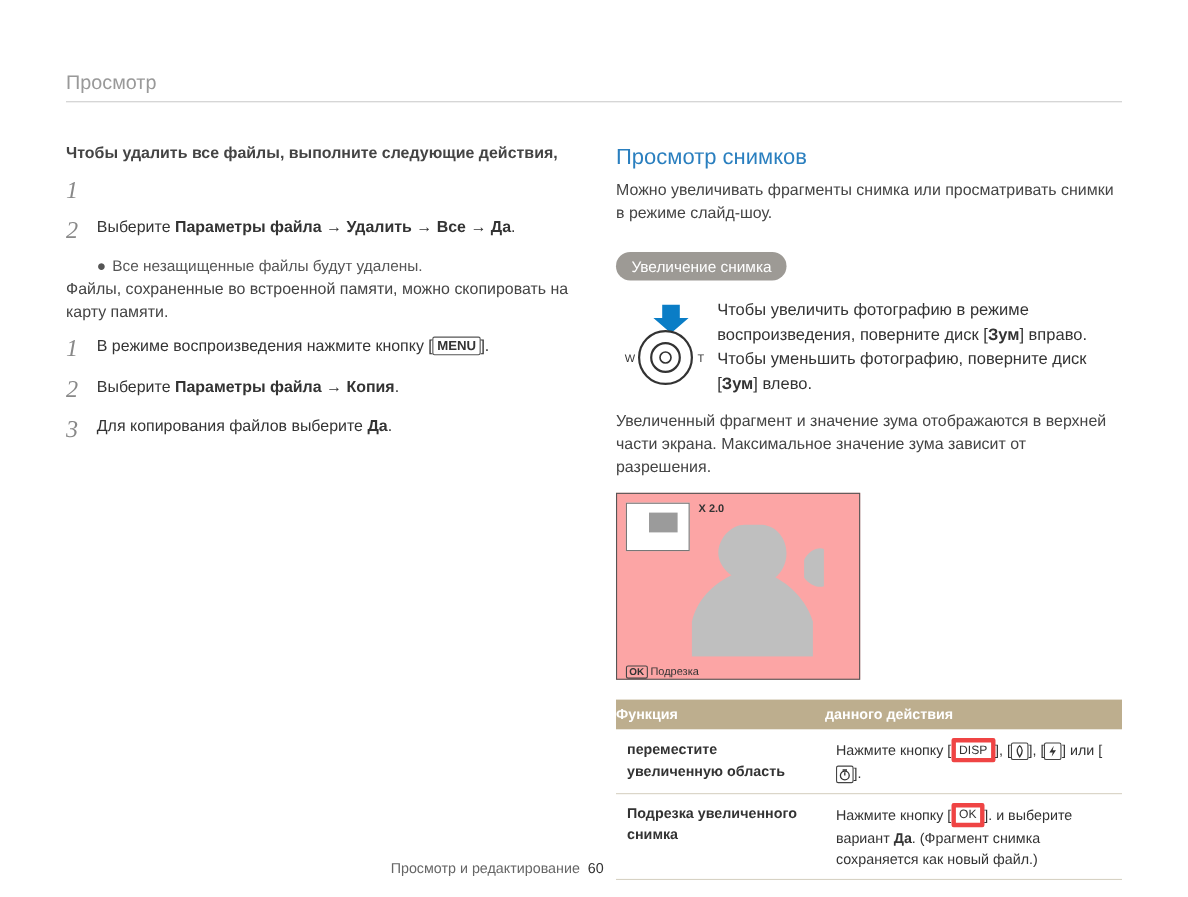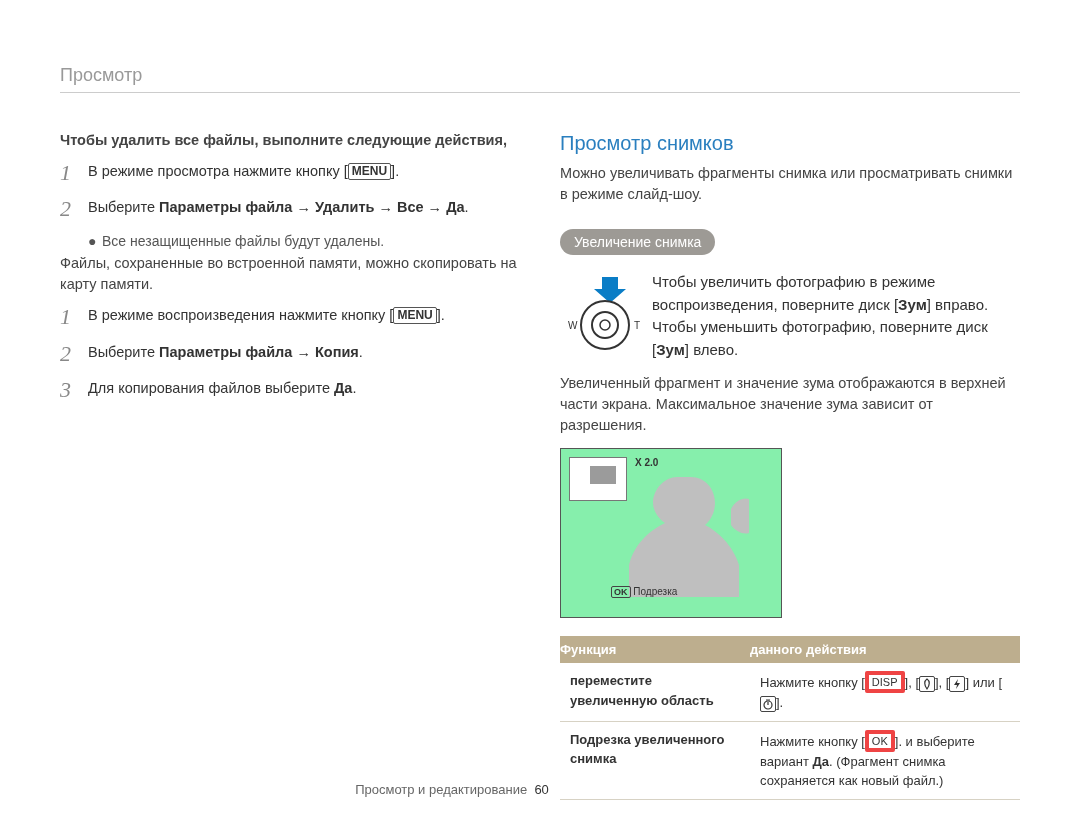--- a/index.html
+++ b/index.html
@@ -121,21 +121,21 @@
     font-size: 15px;
     line-height: 1.5;
     color: #333;
   }
 
   
   .preview {
     position: relative;
     width: 220px;
     height: 168px;
-    background: #86efac;
+    background: #fca5a5;
     border: 1px solid #555;
     margin: 12px 0 18px 0;
   }
   .preview-thumb-frame {
     position: absolute;
     left: 8px;
     top: 8px;
     width: 56px;
     height: 42px;
     border: 1px solid #777;
@@ -161,24 +161,23 @@
     position: absolute;
     left: 60px;
     top: 20px;
     width: 150px;
     height: 128px;
     overflow: hidden;
   }
   .preview-ok {
     position: absolute;
     left: 8px;
-    bottom: 20px;
+    bottom: 0;
     font-size: 10px;
     color: #333;
-    margin-left: 42px;
   }
   .preview-ok .ok-box {
     font-weight: bold;
     font-size: 9px;
     border: 1px solid #444;
     padding: 0 2px;
     border-radius: 2px;
   }
 
   
@@ -244,23 +243,20 @@
 
   <div class="section-title">Просмотр</div>
   <div class="section-rule"></div>
 
   <div class="col-left">
 
     <p class="para bold">Чтобы удалить все файлы, выполните следующие действия,</p>
 
     <div class="step">
       <div class="step-num">1</div>
-      <div class="step-body">
-        <span>В режиме просмотра нажмите кнопку [</span><span class="menu-box">MENU</span><span>].</span>
-      </div>
     </div>
 
     <div class="step">
       <div class="step-num">2</div>
       <div class="step-body">
         <span>Выберите </span><span class="bold">Параметры файла → Удалить → Все → Да</span><span>.</span>
       </div>
     </div>
 
     <div class="bullet">

